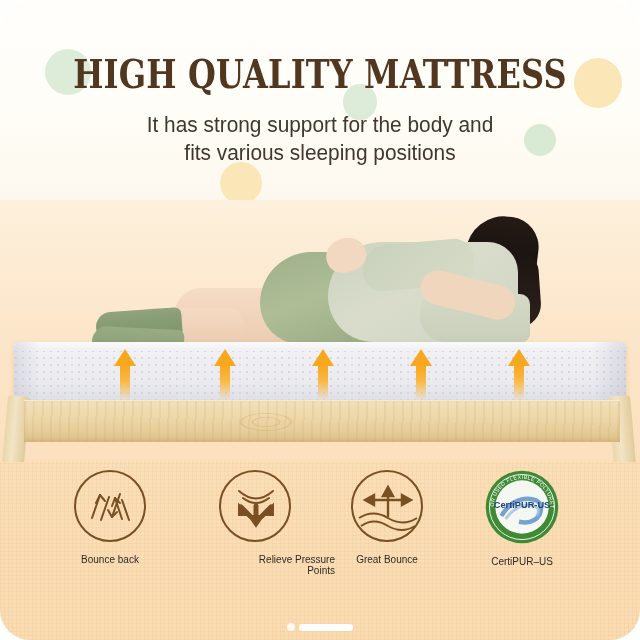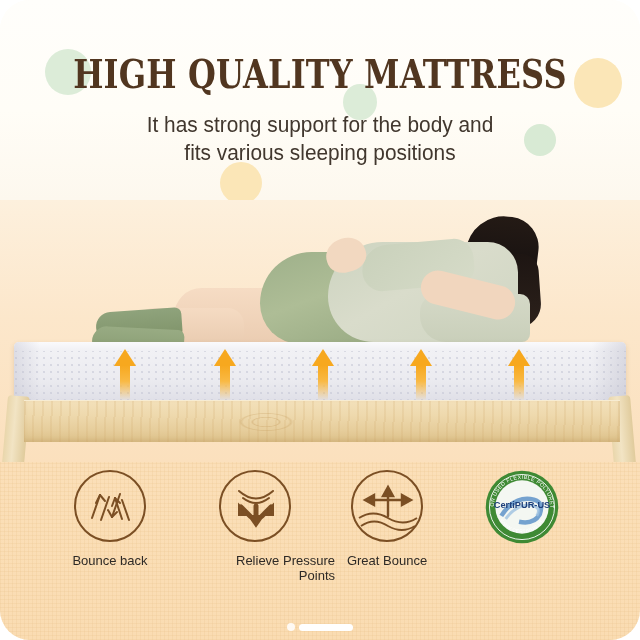--- a/index.html
+++ b/index.html
@@ -205,21 +205,21 @@
   }
   #f0{ left:30px; }   #f1{ left:175px;text-align:right; }
   #f2{ left:307px; }  #f3{ left:442px; }
 
   .fcircle{
     width:72px; height:72px; margin:0 auto;
     border:2px solid #7b4f24; border-radius:50%;
     position:relative;
   }
   .flabel{
-    margin-top:12px; font-size:13px; color:#2e2a26;
+    margin-top:12px; font-size:10px; color:#2e2a26;
     line-height:1.12; font-family:"Liberation Sans", sans-serif;
   }
   .badge-img{ width:74px; height:74px; margin:0 auto; position:relative; }
 
   
   #carousel{
     position:absolute; left:287px; top:623px; width:66px; height:8px;
   }
   #car-dot{
     position:absolute; left:0; top:0; width:8px; height:8px;
@@ -383,20 +383,21 @@
           <path d="M28 66 Q44 44 66 48 Q76 52 70 62" fill="none" stroke="#9dc0e0" stroke-width="4" opacity="0.8"></path>
           <text font-family="'Liberation Sans',sans-serif" font-size="7.2" fill="#ffffff" letter-spacing="0.5">
             <textPath href="#arcTop" startOffset="50%" text-anchor="middle">CERTIFIED FOR USED FLEXIBLE POLYURETHANE FOAM</textPath>
           </text>
           <text font-family="'Liberation Sans',sans-serif" font-size="6.4" fill="#ffffff" letter-spacing="0.6">
             <textPath href="#arcBot" startOffset="50%" text-anchor="middle">WWW.CERTIPUR.US</textPath>
           </text>
           <text x="50" y="52" text-anchor="middle" font-family="'Liberation Sans',sans-serif" font-size="12.5" font-weight="bold" fill="#1d3f7a">CertiPUR-US</text>
         </svg>
       </div>
+      <div class="flabel">CertiPUR–US</div>
     </div>
   </div>
 
   <div id="carousel">
     <div id="car-dot"></div>
     <div id="car-bar"></div>
   </div>
 
 </div>
 

